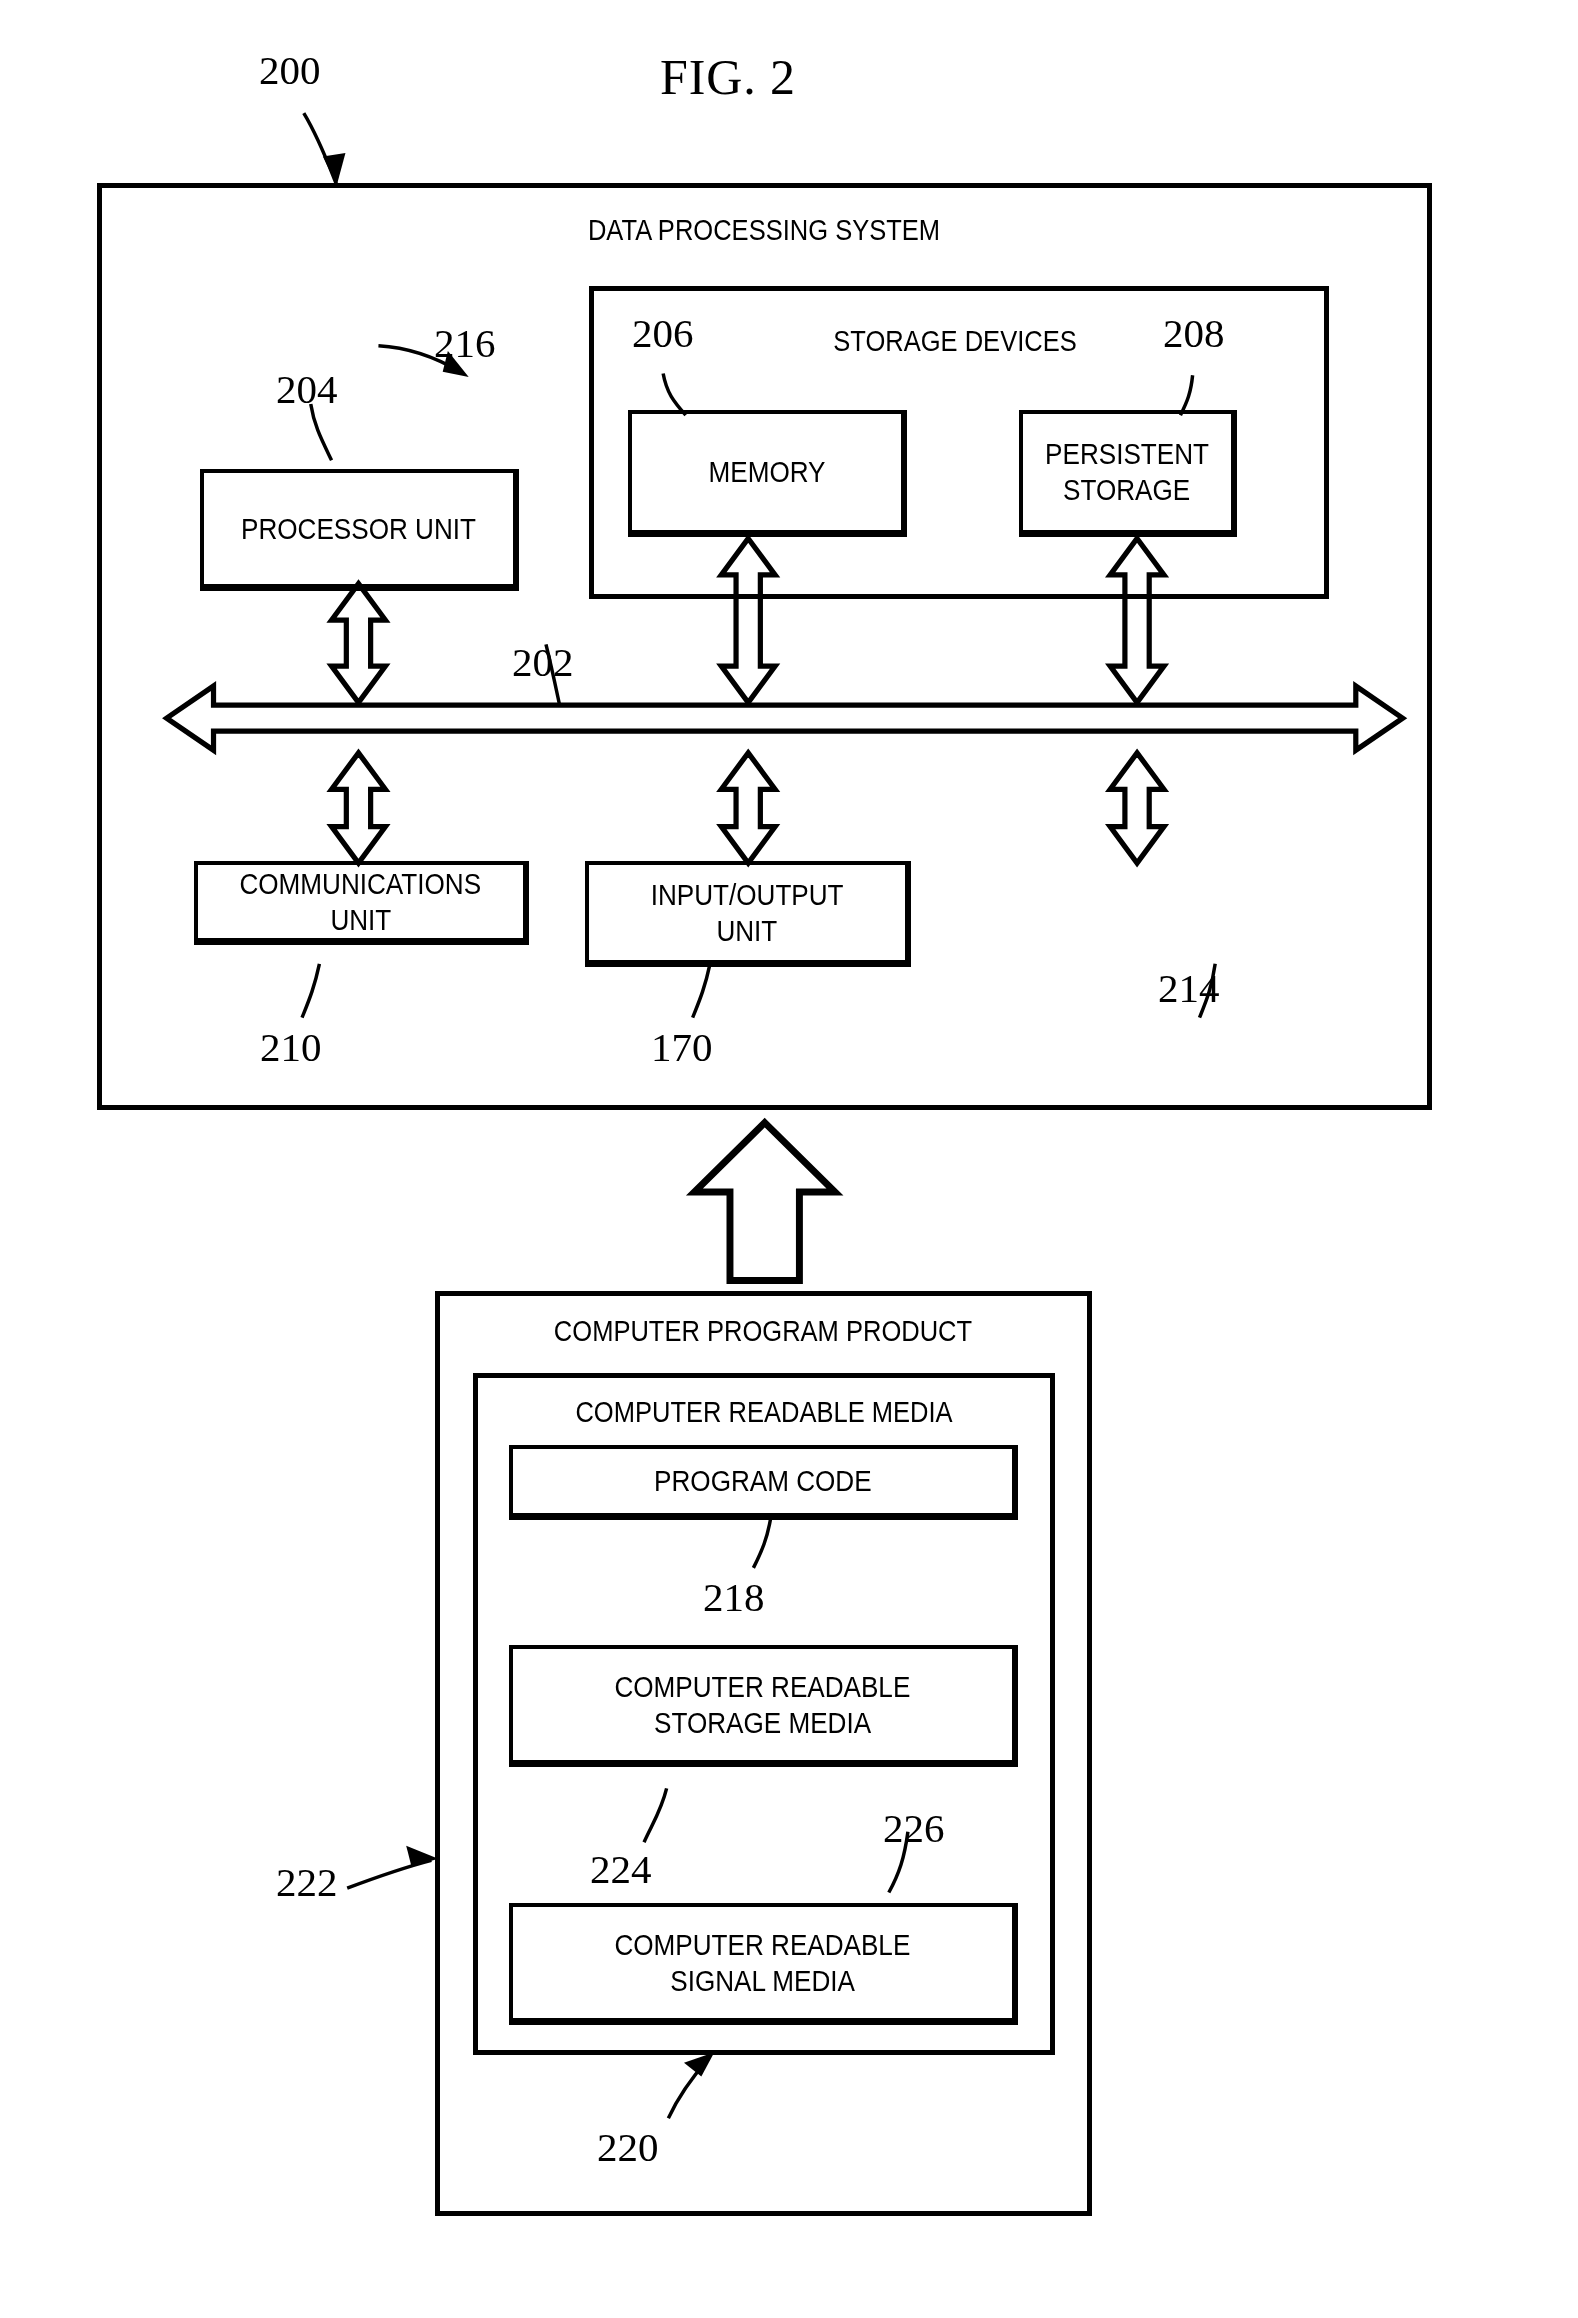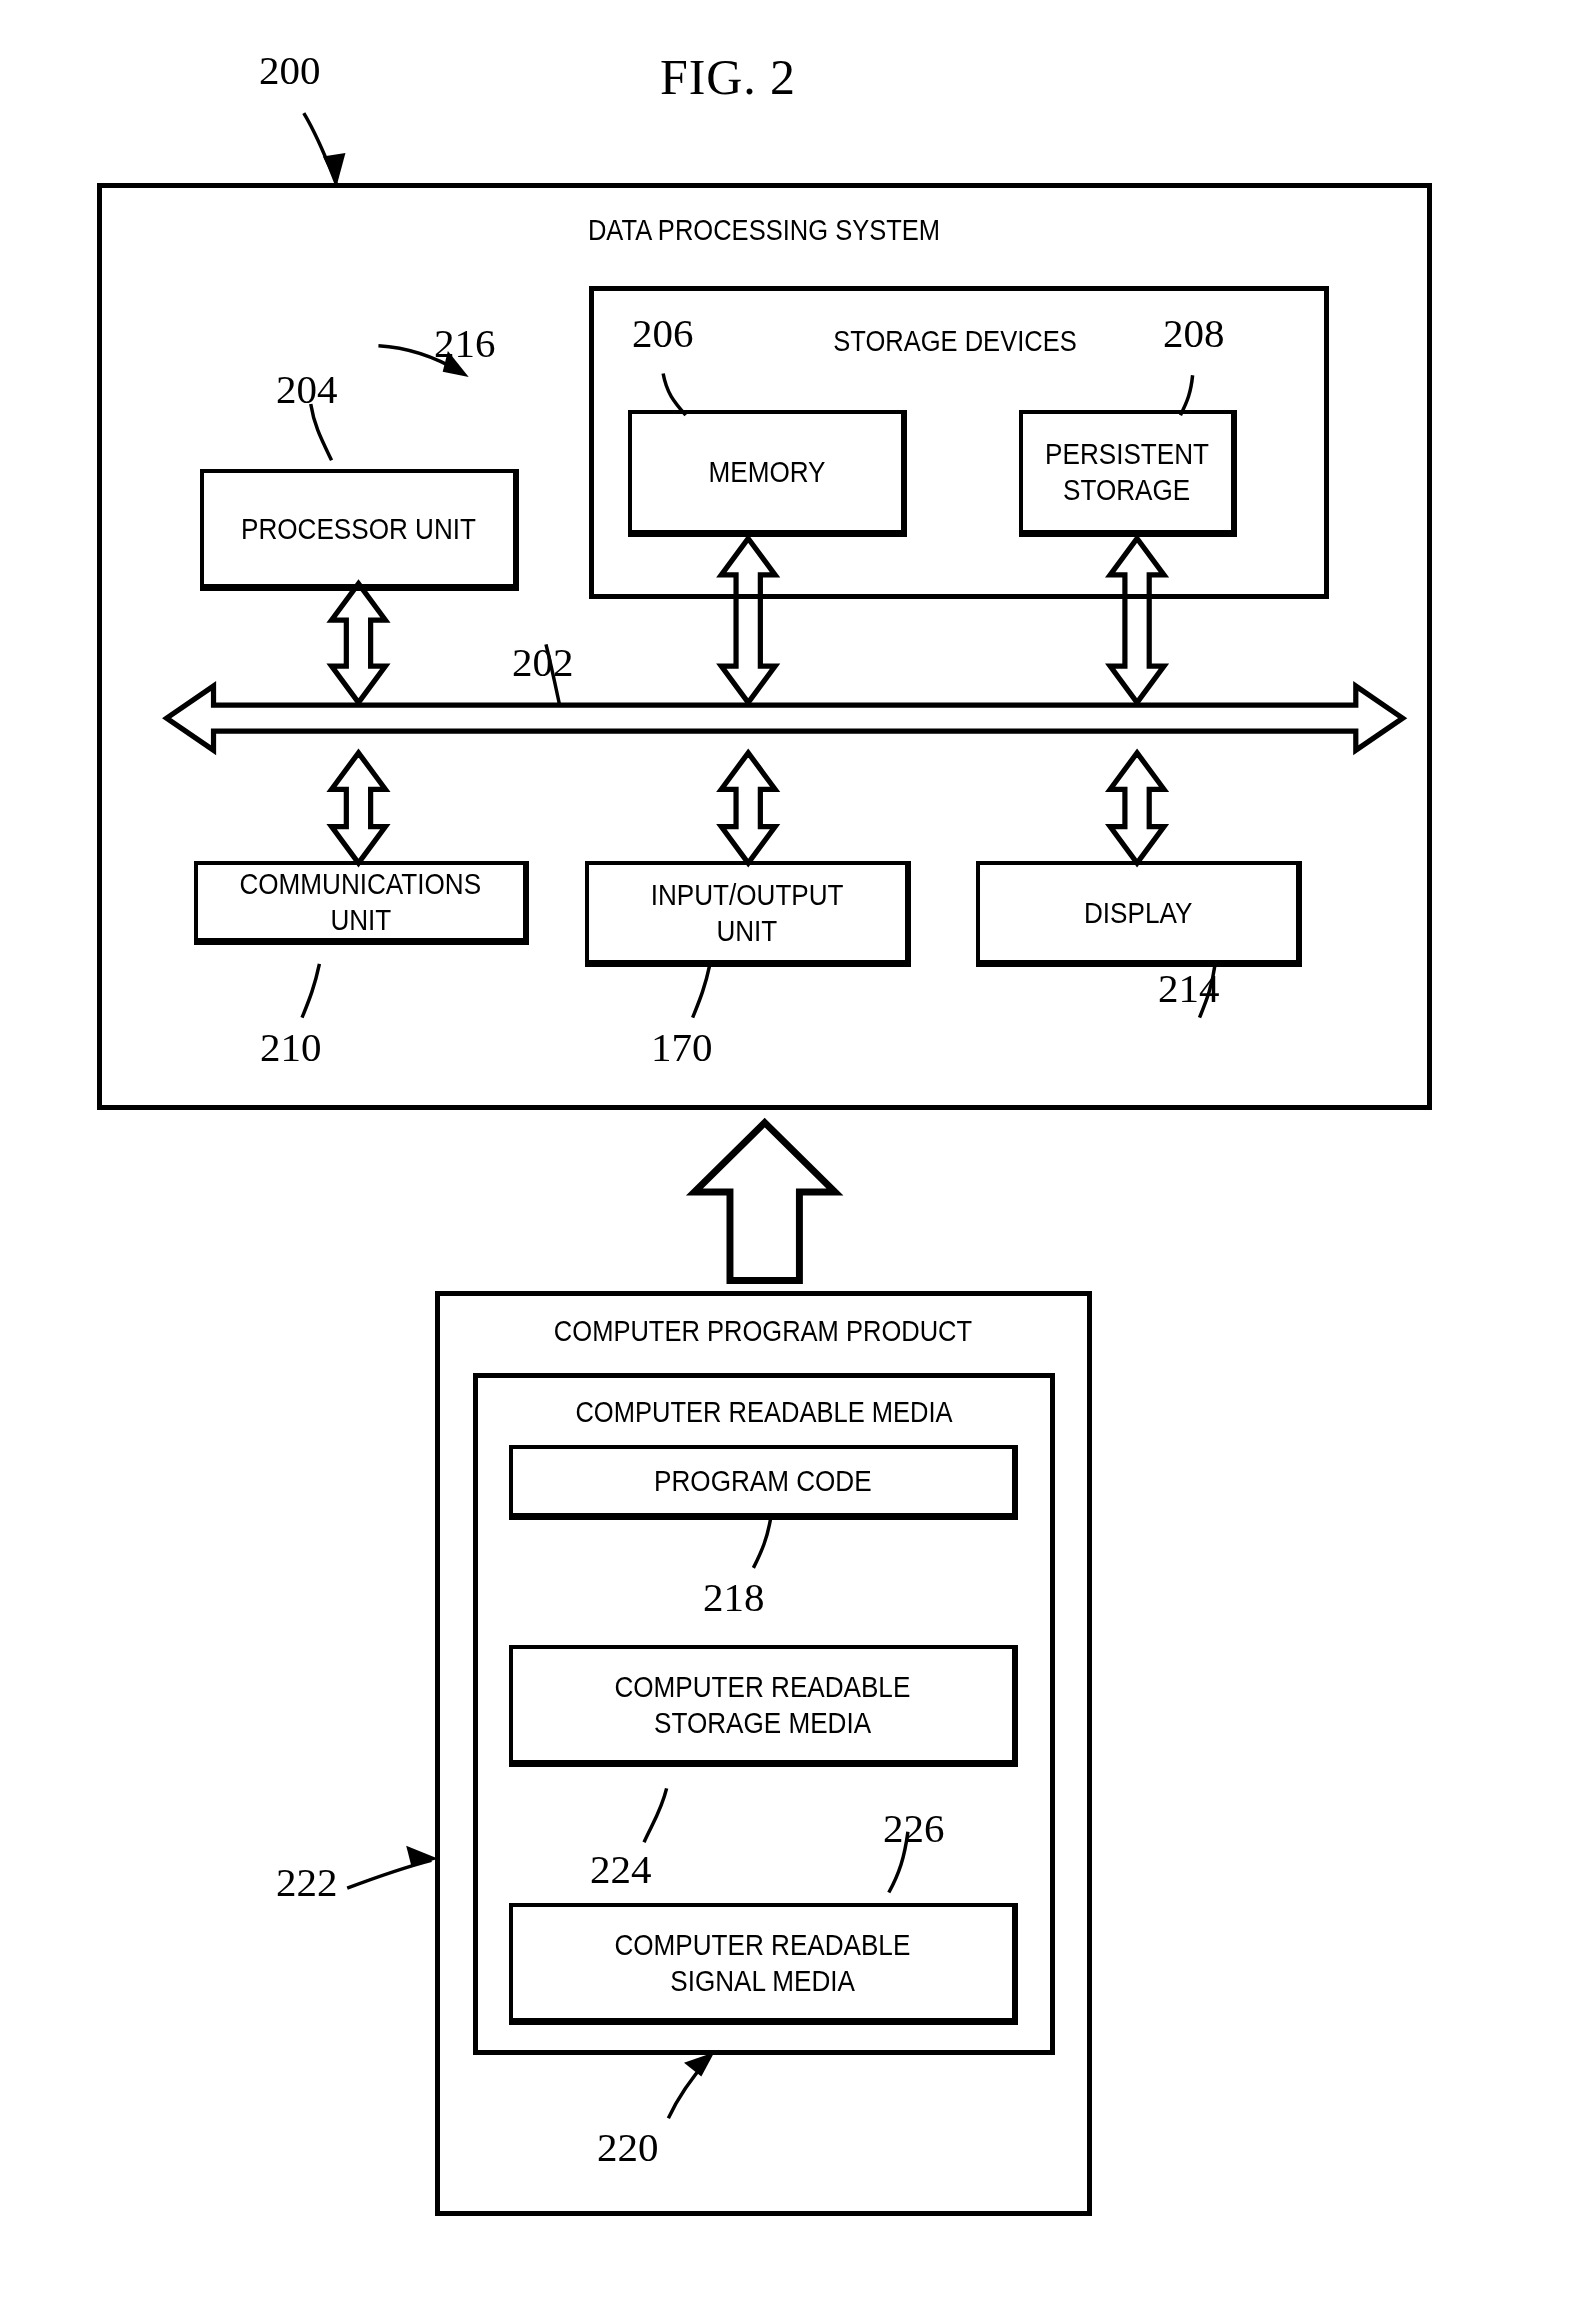--- a/index.html
+++ b/index.html
@@ -206,25 +206,20 @@
     </div>
   </div>
 
   <div class="rect inner-box" style="left:585px; top:861px; width:326px; height:106px;">
     <div class="lbl">
       <span>INPUT/OUTPUT</span>
       <span>UNIT</span>
     </div>
   </div>
 
-  <div class="rect inner-box" style="left:976px; top:861px; width:326px; height:106px;">
-    <div class="lbl">
-      <span>DISPLAY</span>
-    </div>
-  </div>
 
   <div class="refnum" style="left:260px; top:1023px;">210</div>
   <div class="refnum" style="left:651px; top:1023px;">170</div>
   <div class="refnum" style="left:1158px; top:964px;">214</div>
 
   <div class="rect" style="left:435px; top:1291px; width:657px; height:925px; border-width:5.2px;"></div>
 
   <div class="sectionlabel" style="left:455px; top:1313px; width:616px;">COMPUTER PROGRAM PRODUCT</div>
 
   <div class="refnum" style="left:276px; top:1858px;">222</div>

